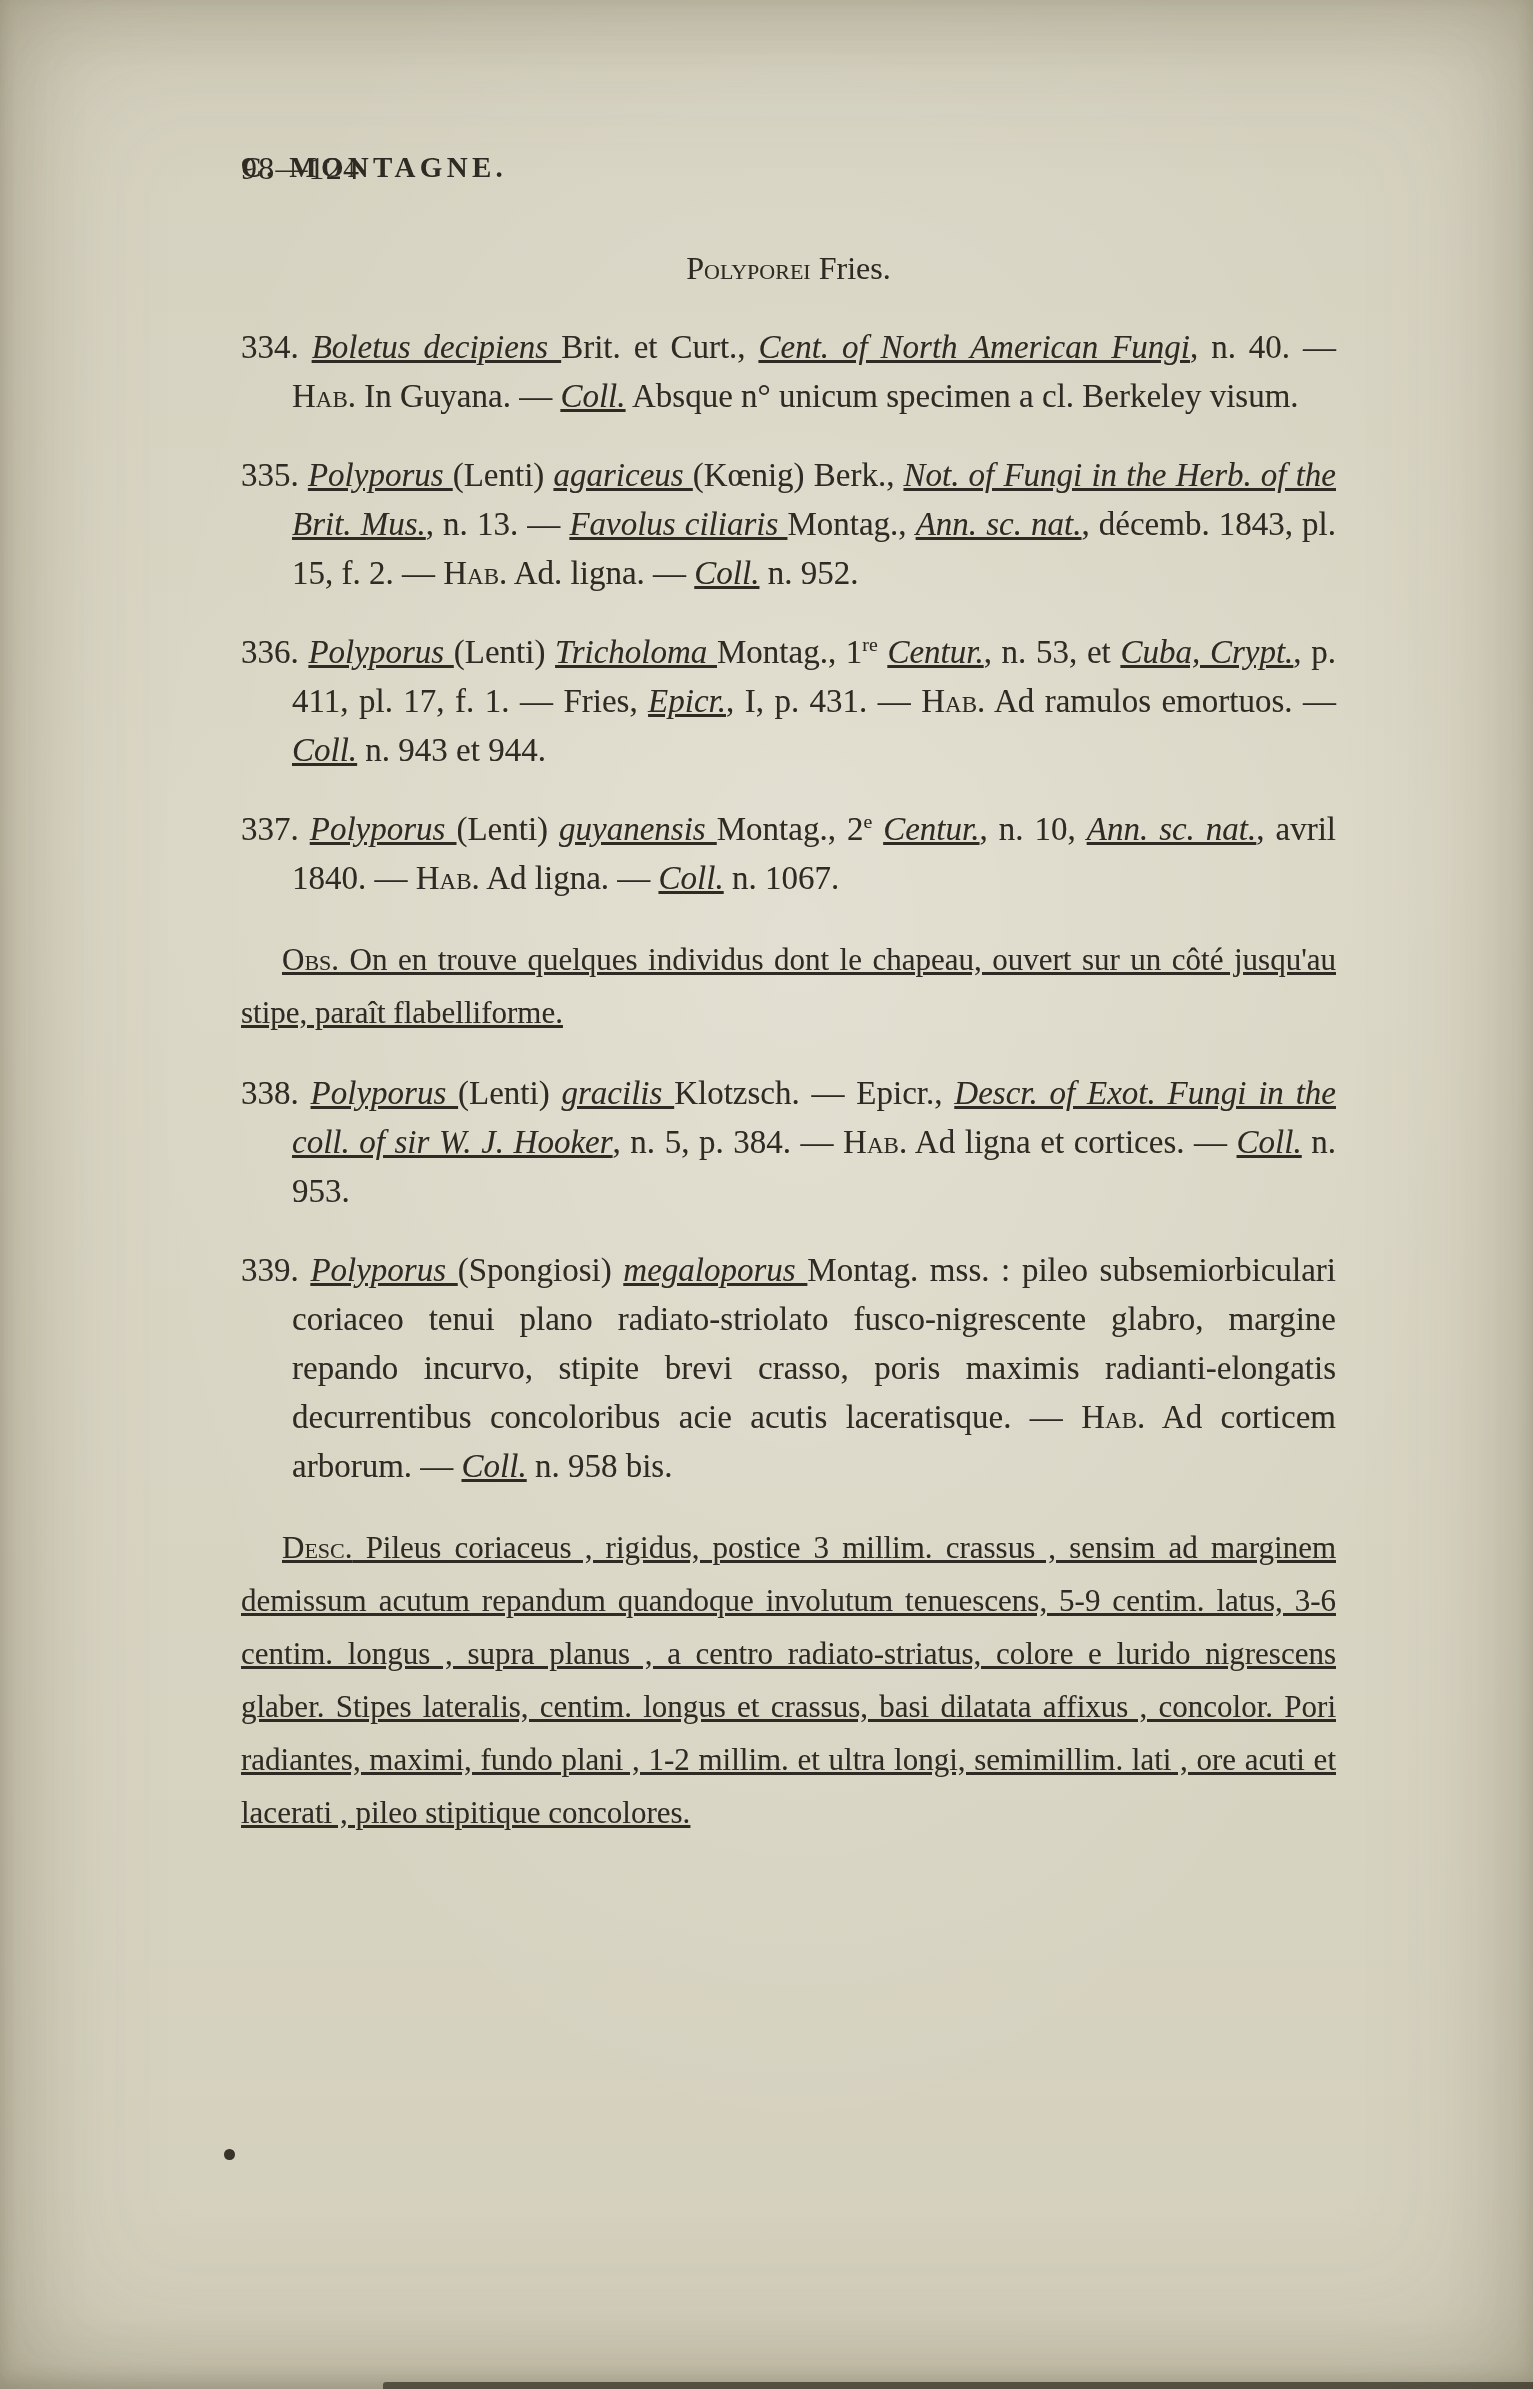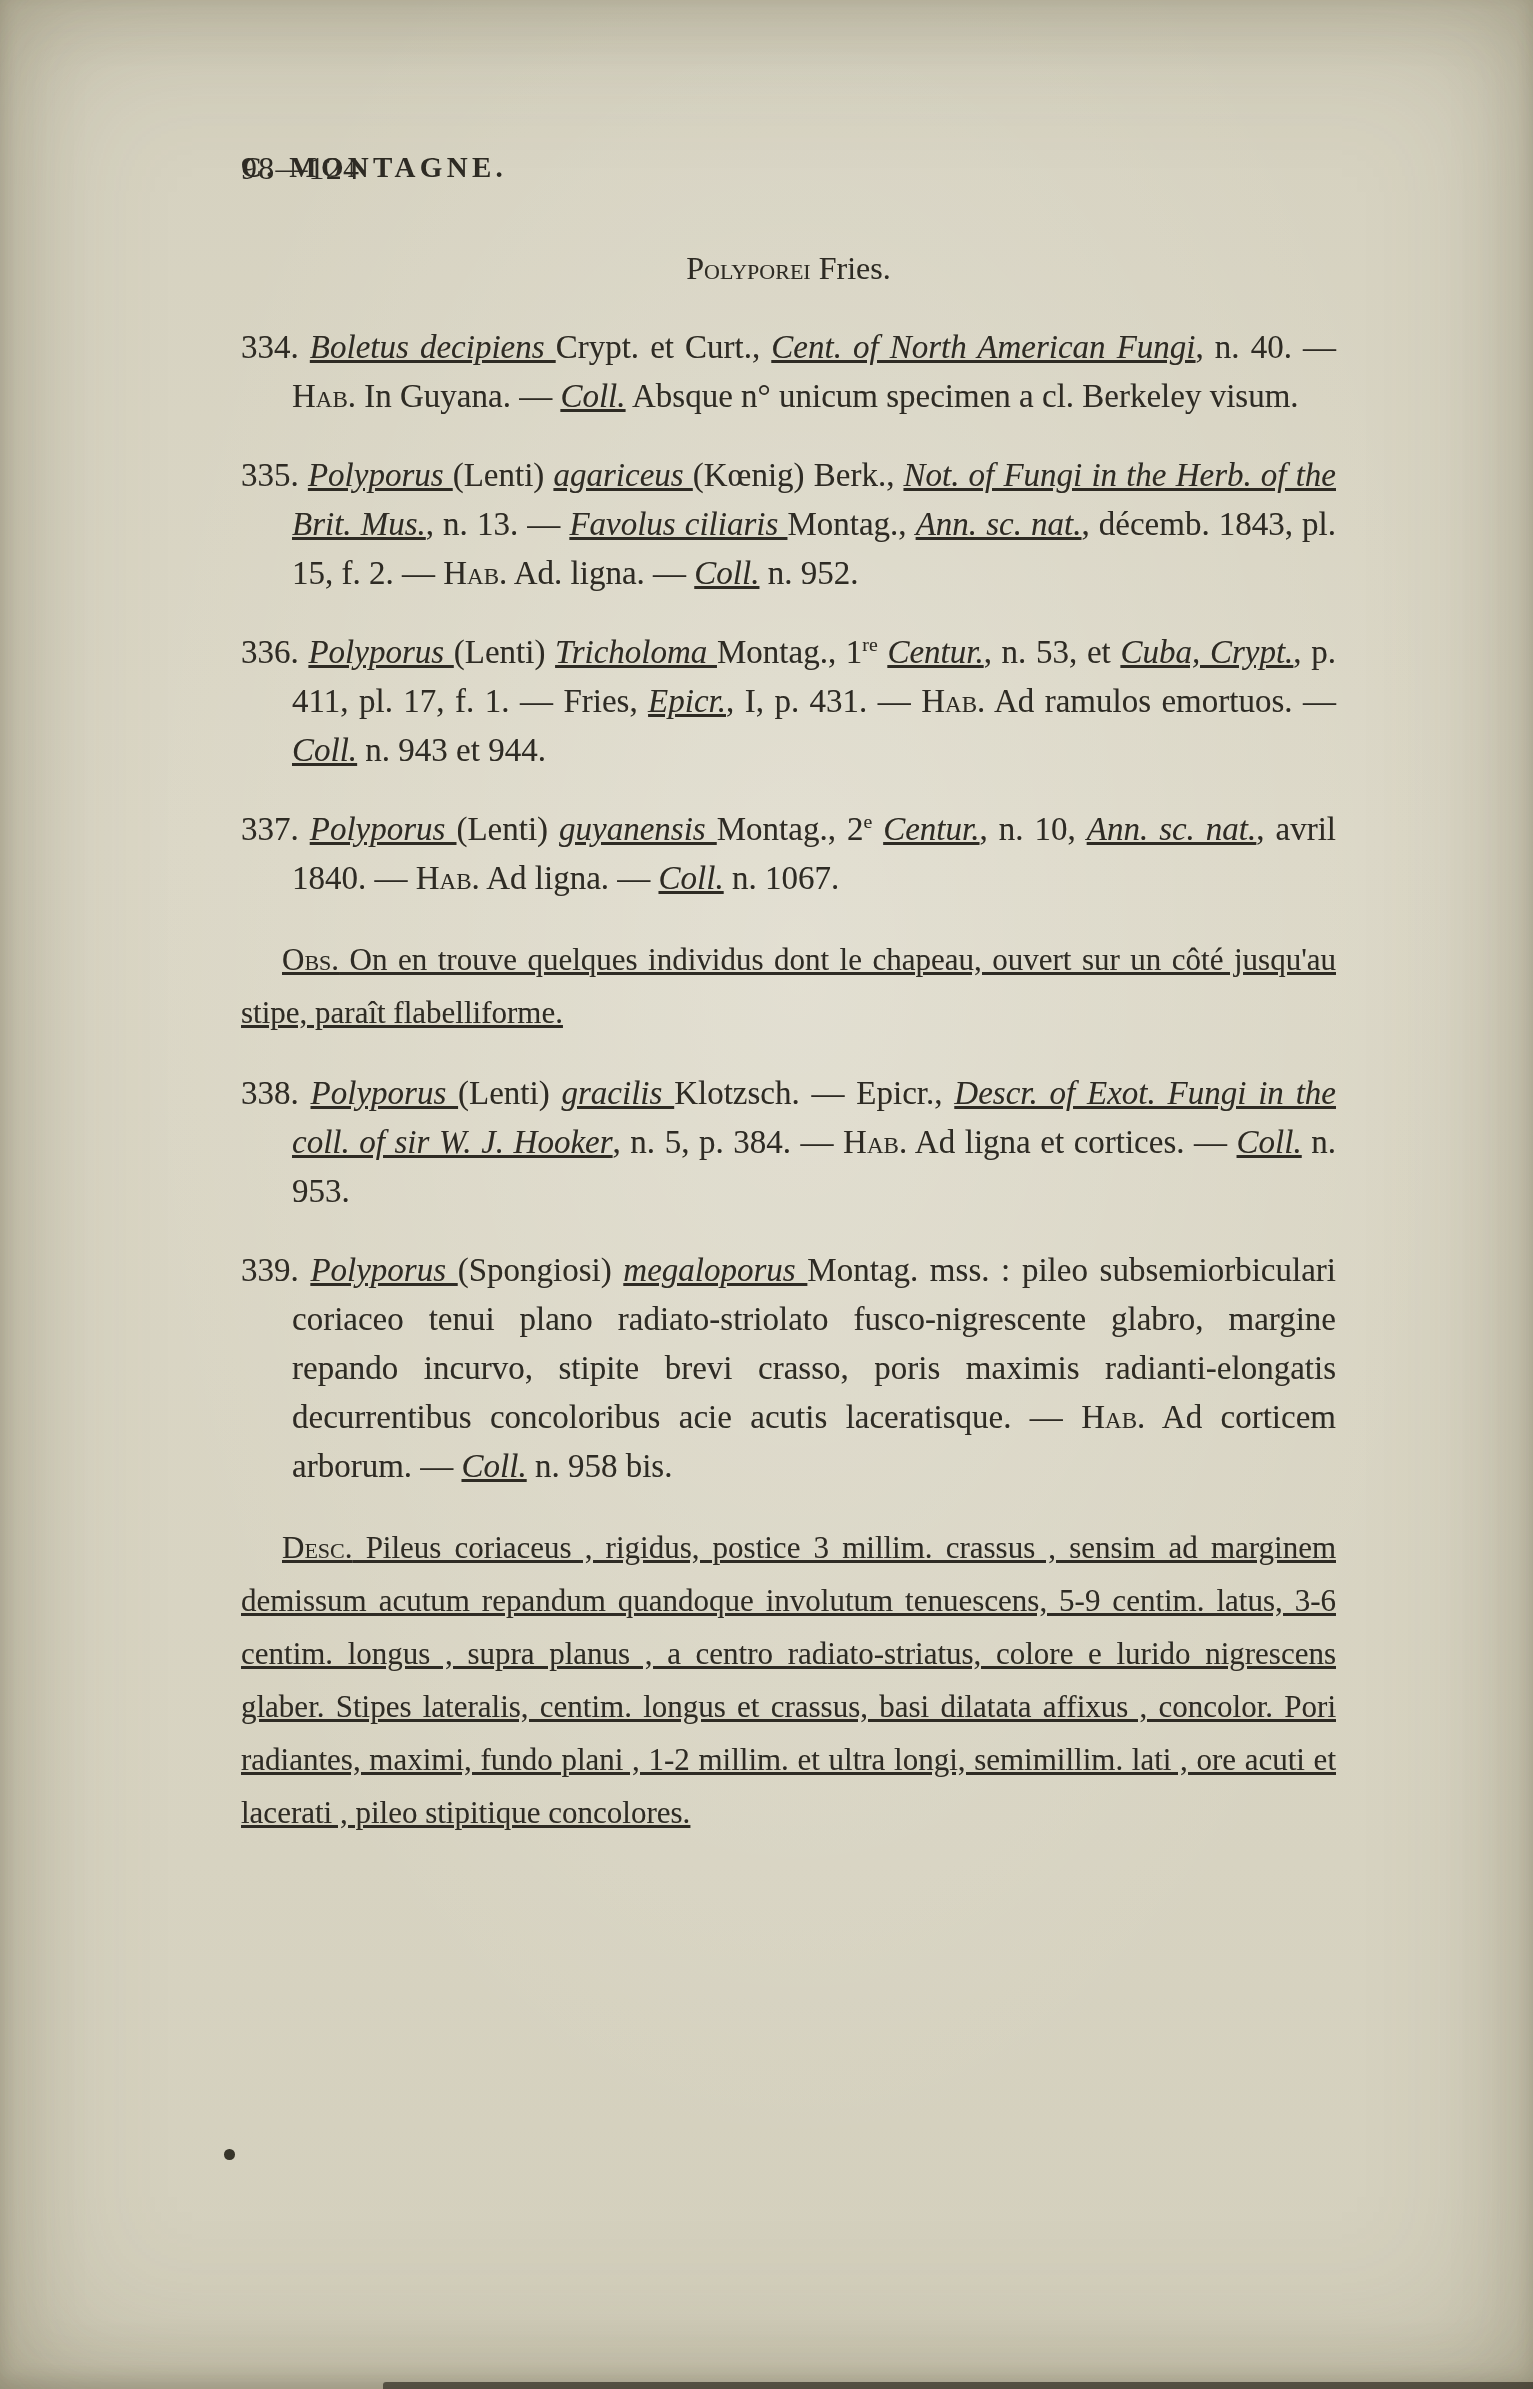--- a/index.html
+++ b/index.html
@@ -118,21 +118,21 @@
 
 <div class="page">
 
   <header class="page-header">
     <div class="page-number">98—124</div>
     <div class="running-head">C. MONTAGNE.</div>
   </header>
 
   <main class="text-block" id="blocks-container">
       <h2 class="block heading"><span class="sc">Polyporei</span><span> Fries.</span></h2>
-      <p class="block entry"><span>334. </span><span class="i">Boletus decipiens </span><span>Crypt. et Curt., </span><span class="i">Cent. of North American Fungi</span><span>, n. 40. — </span><span class="sc">Hab.</span><span> In Guyana. — </span><span class="i">Coll.</span><span> Absque n° unicum specimen a cl. Berkeley visum.</span></p>
+      <p class="block entry"><span>334. </span><span class="i">Boletus decipiens </span><span>Brit. et Curt., </span><span class="i">Cent. of North American Fungi</span><span>, n. 40. — </span><span class="sc">Hab.</span><span> In Guyana. — </span><span class="i">Coll.</span><span> Absque n° unicum specimen a cl. Berkeley visum.</span></p>
       <p class="block entry"><span>335. </span><span class="i">Polyporus </span><span>(Lenti) </span><span class="i">agariceus </span><span>(Kœnig) Berk., </span><span class="i">Not. of Fungi in the Herb. of the Brit. Mus.</span><span>, n. 13. — </span><span class="i">Favolus ciliaris </span><span>Montag., </span><span class="i">Ann. sc. nat.</span><span>, décemb. 1843, pl. 15, f. 2. — </span><span class="sc">Hab.</span><span> Ad. ligna. — </span><span class="i">Coll.</span><span> n. 952.</span></p>
       <p class="block entry"><span>336. </span><span class="i">Polyporus </span><span>(Lenti) </span><span class="i">Tricholoma </span><span>Montag., 1</span><span class="sup">re</span><span> </span><span class="i">Centur.</span><span>, n. 53, et </span><span class="i">Cuba, Crypt.</span><span>, p. 411, pl. 17, f. 1. — Fries, </span><span class="i">Epicr.</span><span>, I, p. 431. — </span><span class="sc">Hab.</span><span> Ad ramulos emortuos. — </span><span class="i">Coll.</span><span> n. 943 et 944.</span></p>
       <p class="block entry"><span>337. </span><span class="i">Polyporus </span><span>(Lenti) </span><span class="i">guyanensis </span><span>Montag., 2</span><span class="sup">e</span><span> </span><span class="i">Centur.</span><span>, n. 10, </span><span class="i">Ann. sc. nat.</span><span>, avril 1840. — </span><span class="sc">Hab.</span><span> Ad ligna. — </span><span class="i">Coll.</span><span> n. 1067.</span></p>
       <p class="block note-obs"><span class="sc">Obs.</span><span> On en trouve quelques individus dont le chapeau, ouvert sur un côté jusqu'au stipe, paraît flabelliforme.</span></p>
       <p class="block entry"><span>338. </span><span class="i">Polyporus </span><span>(Lenti) </span><span class="i">gracilis </span><span>Klotzsch. — Epicr., </span><span class="i">Descr. of Exot. Fungi in the coll. of sir W. J. Hooker</span><span>, n. 5, p. 384. — </span><span class="sc">Hab.</span><span> Ad ligna et cortices. — </span><span class="i">Coll.</span><span> n. 953.</span></p>
       <p class="block entry"><span>339. </span><span class="i">Polyporus </span><span>(Spongiosi) </span><span class="i">megaloporus </span><span>Montag. mss. : pileo subsemiorbiculari coriaceo tenui plano radiato-striolato fusco-nigrescente glabro, margine repando incurvo, stipite brevi crasso, poris maximis radianti-elongatis decurrentibus concoloribus acie acutis laceratisque. — </span><span class="sc">Hab.</span><span> Ad corticem arborum. — </span><span class="i">Coll.</span><span> n. 958 bis.</span></p>
       <p class="block note-desc"><span class="sc">Desc.</span><span> Pileus coriaceus , rigidus, postice 3 millim. crassus , sensim ad marginem demissum acutum repandum quandoque involutum tenuescens, 5-9 centim. latus, 3-6 centim. longus , supra planus , a centro radiato-striatus, colore e lurido nigrescens glaber. Stipes lateralis, centim. longus et crassus, basi dilatata affixus , concolor. Pori radiantes, maximi, fundo plani , 1-2 millim. et ultra longi, semimillim. lati , ore acuti et lacerati , pileo stipitique concolores.</span></p>
     </main>
 
   <div class="artifact-dot"></div>

